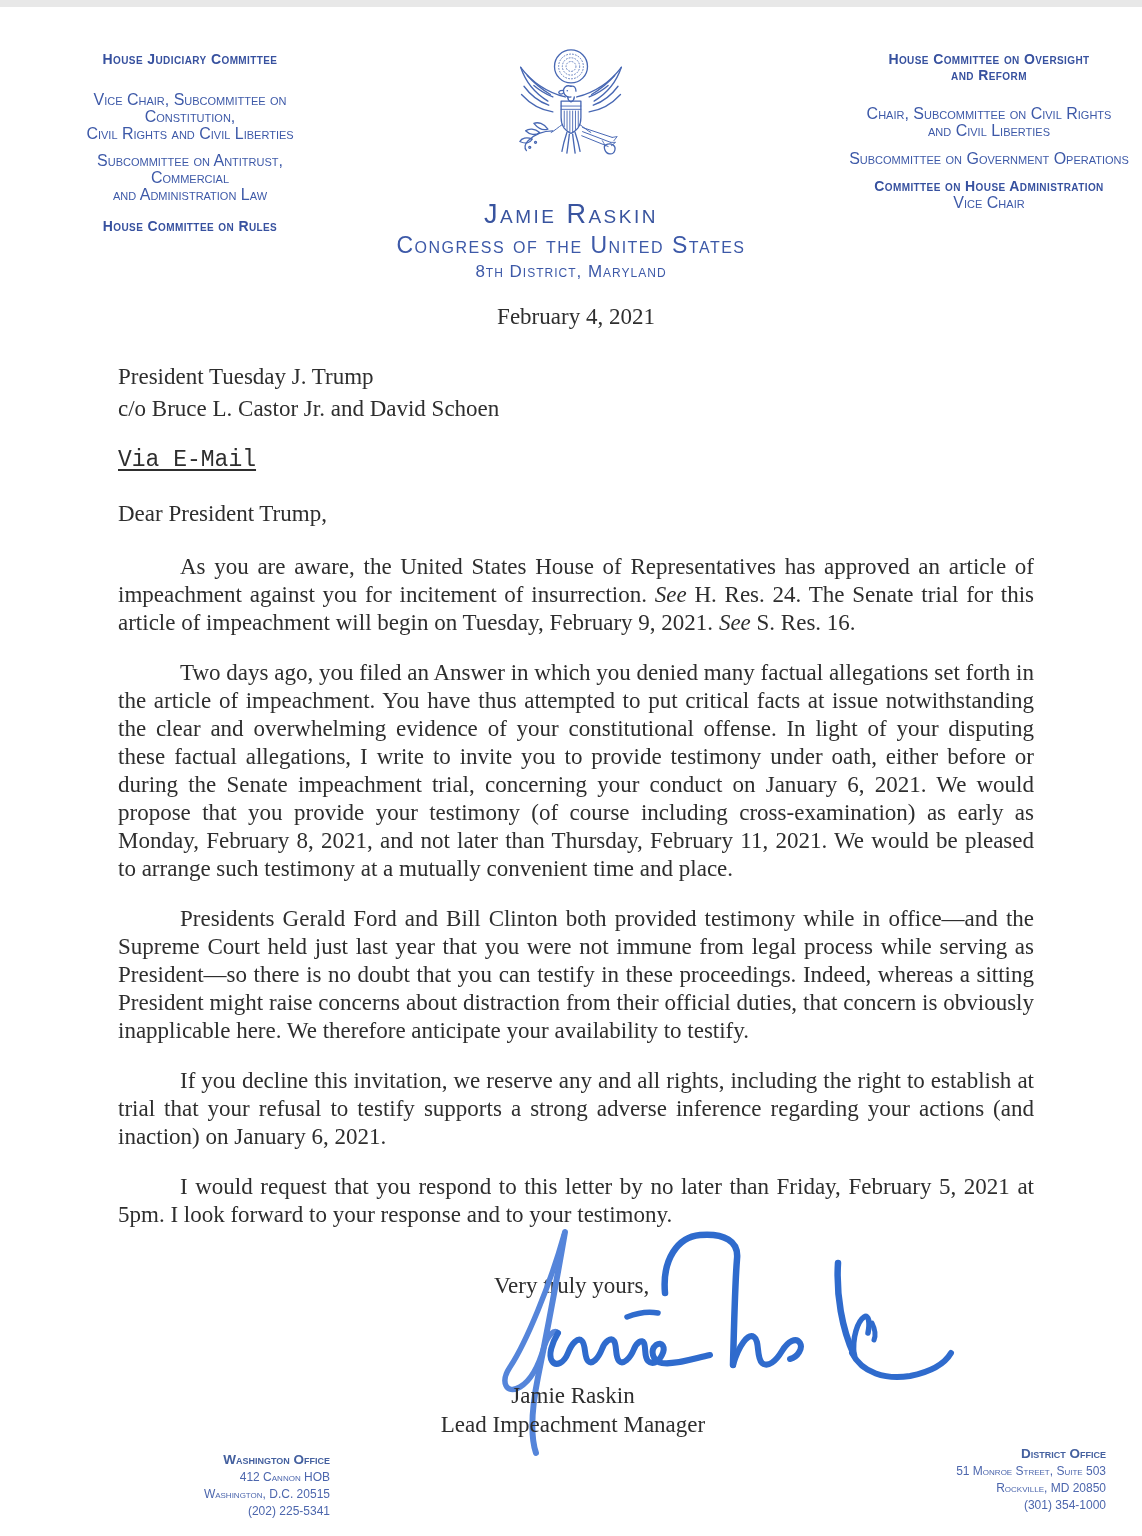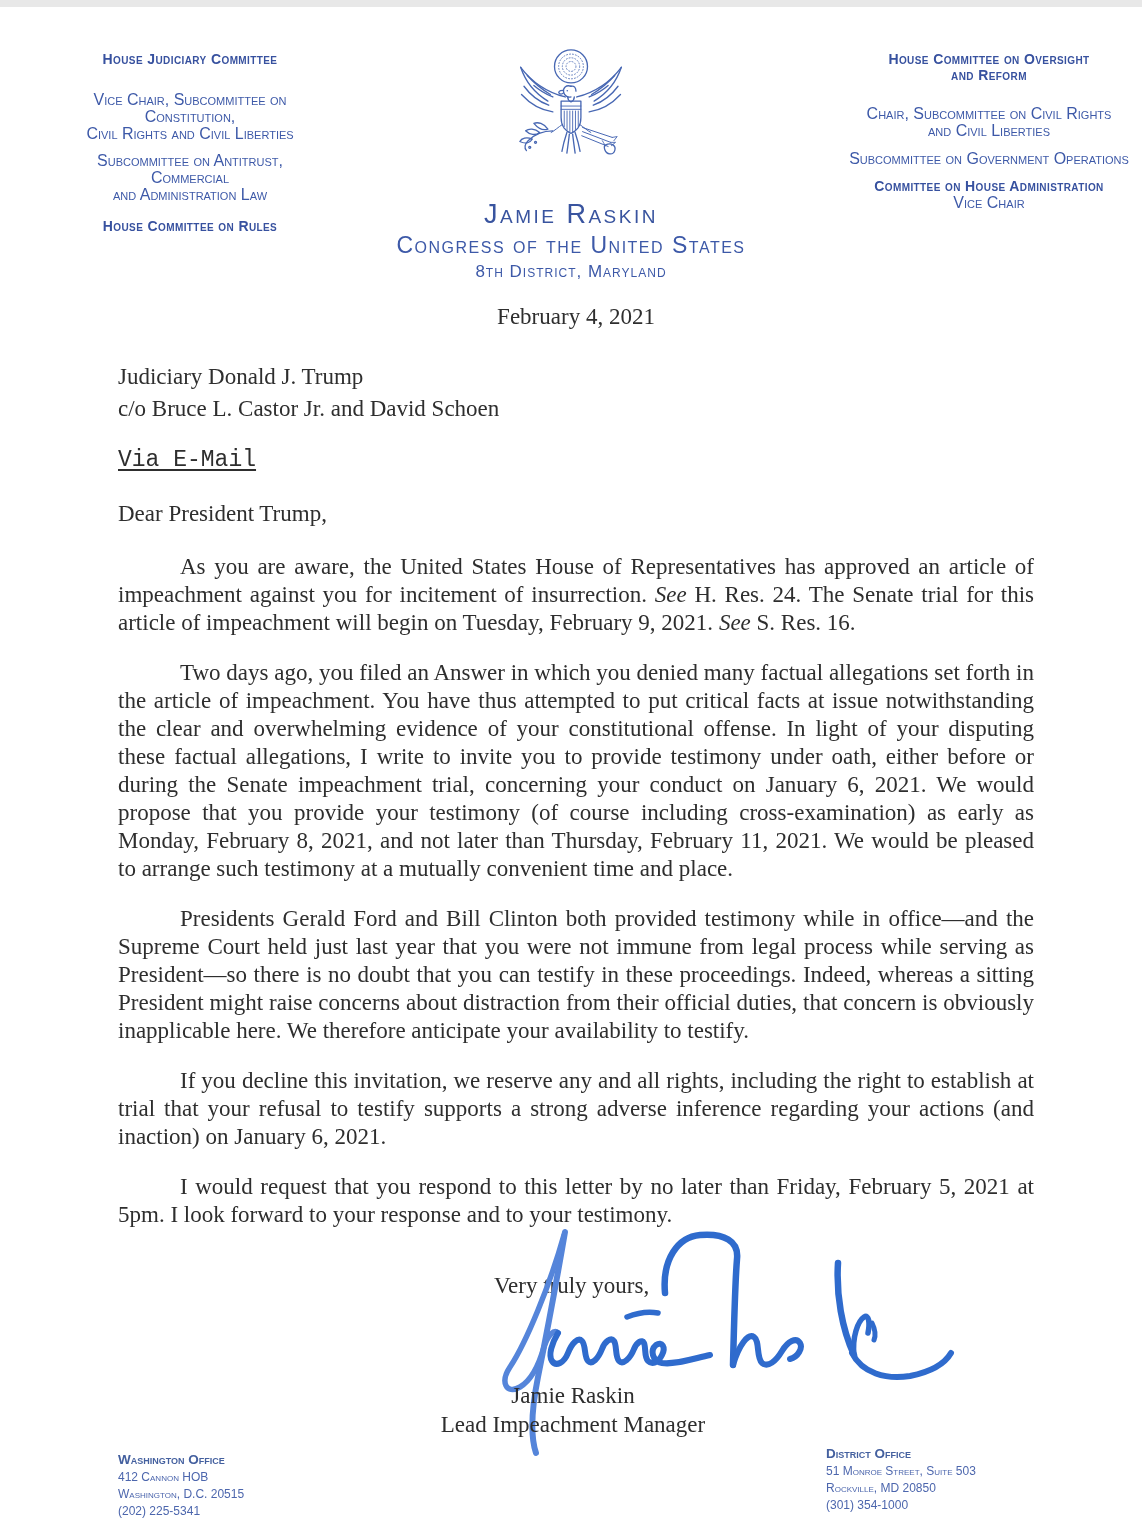--- a/index.html
+++ b/index.html
@@ -45,21 +45,21 @@
   .paras em { font-style:italic; }
 
   
   .closing  { position:absolute; left:494px; top:1266px; font-size:23px; }
   .sig-svg  { position:absolute; left:492px; top:1218px; }
   .sig-block{ position:absolute; left:430px; top:1374px; width:286px;
               text-align:center; font-size:23px; line-height:29px; }
 
   
   .f-col {
-    position:absolute; text-align:left;
+    position:absolute; text-align:right;
     font-family:"Liberation Sans", sans-serif;
     font-variant:small-caps; color:#4c66ad;
   }
   .f-wash { left:118px; top:1444px; width:212px; }
   .f-dist { left:826px; top:1438px; width:280px; }
   .f-title { font-size:13.5px; font-weight:bold; line-height:18px; color:#44609f; }
   .f-line  { font-size:12px; line-height:17px; }
   .f-web {
     position:absolute; left:430px; top:1477px; width:286px; text-align:center;
     font-family:"Liberation Sans", sans-serif; color:#5068ae;
@@ -147,21 +147,21 @@
       </svg>
     </div>
     <div class="lh-name">Jamie Raskin</div>
     <div class="lh-congress">Congress of the United States</div>
     <div class="lh-district">8th District, Maryland</div>
   </div>
 
   <div class="letter-body">
     <div class="date-line">February 4, 2021</div>
     <div class="recipient">
-      <div>Judiciary Donald J. Trump</div>
+      <div>President Tuesday J. Trump</div>
       <div>c/o Bruce L. Castor Jr. and David Schoen</div>
     </div>
     <div class="via">Via E-Mail</div>
     <div class="salutation">Dear President Trump,</div>
     <div class="paras">
         <p><span>As you are aware, the United States House of Representatives has approved an article of impeachment against you for incitement of insurrection. </span><em>See</em><span> H. Res. 24. The Senate trial for this article of impeachment will begin on Tuesday, February 9, 2021. </span><em>See</em><span> S. Res. 16.</span></p>
         <p><span>Two days ago, you filed an Answer in which you denied many factual allegations set forth in the article of impeachment. You have thus attempted to put critical facts at issue notwithstanding the clear and overwhelming evidence of your constitutional offense. In light of your disputing these factual allegations, I write to invite you to provide testimony under oath, either before or during the Senate impeachment trial, concerning your conduct on January 6, 2021. We would propose that you provide your testimony (of course including cross-examination) as early as Monday, February 8, 2021, and not later than Thursday, February 11, 2021. We would be pleased to arrange such testimony at a mutually convenient time and place.</span></p>
         <p><span>Presidents Gerald Ford and Bill Clinton both provided testimony while in office—and the Supreme Court held just last year that you were not immune from legal process while serving as President—so there is no doubt that you can testify in these proceedings. Indeed, whereas a sitting President might raise concerns about distraction from their official duties, that concern is obviously inapplicable here. We therefore anticipate your availability to testify.</span></p>
         <p><span>If you decline this invitation, we reserve any and all rights, including the right to establish at trial that your refusal to testify supports a strong adverse inference regarding your actions (and inaction) on January 6, 2021.</span></p>
         <p><span>I would request that you respond to this letter by no later than Friday, February 5, 2021 at 5pm. I look forward to your response and to your testimony.</span></p>

